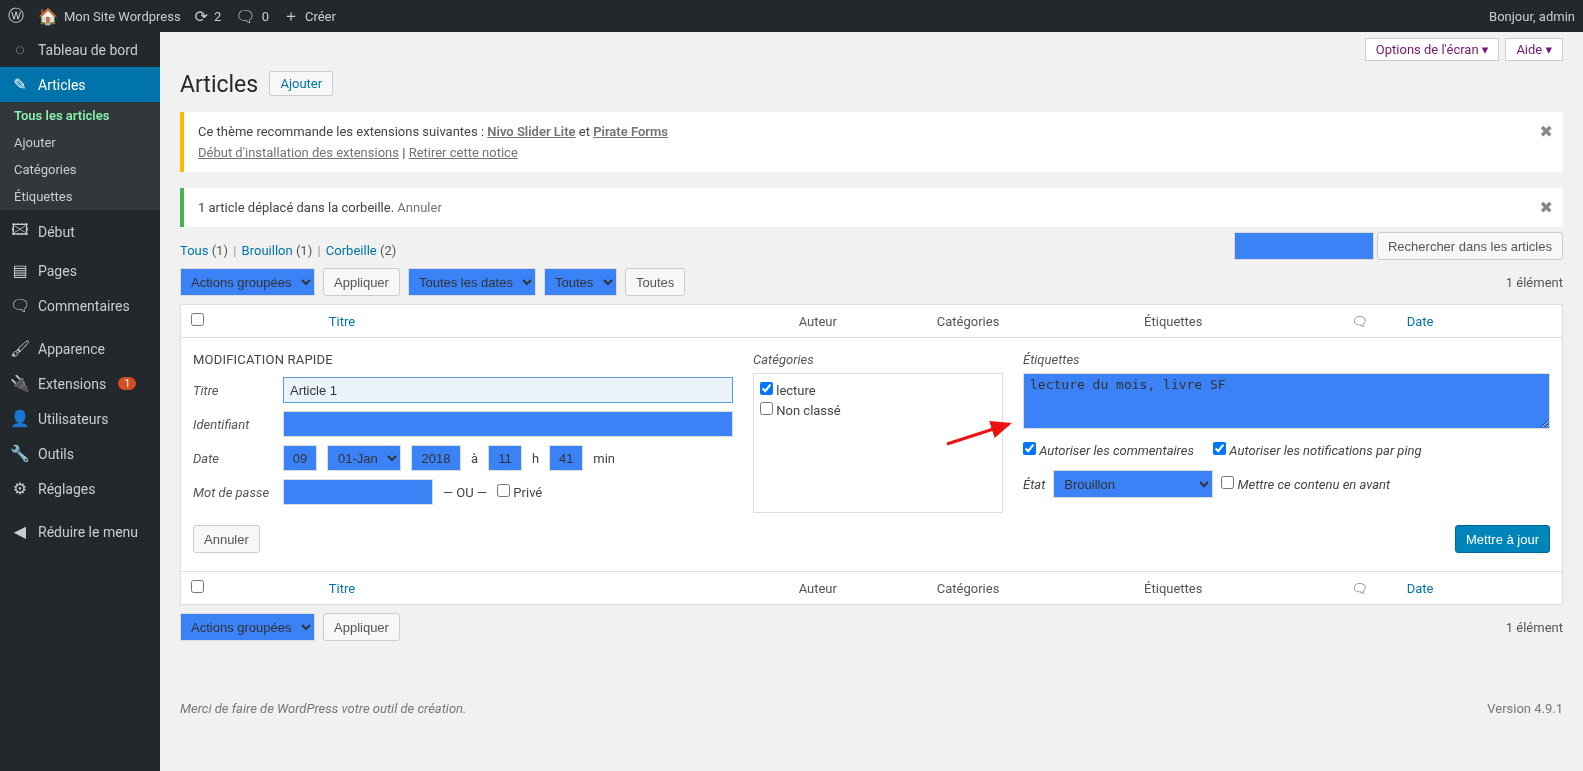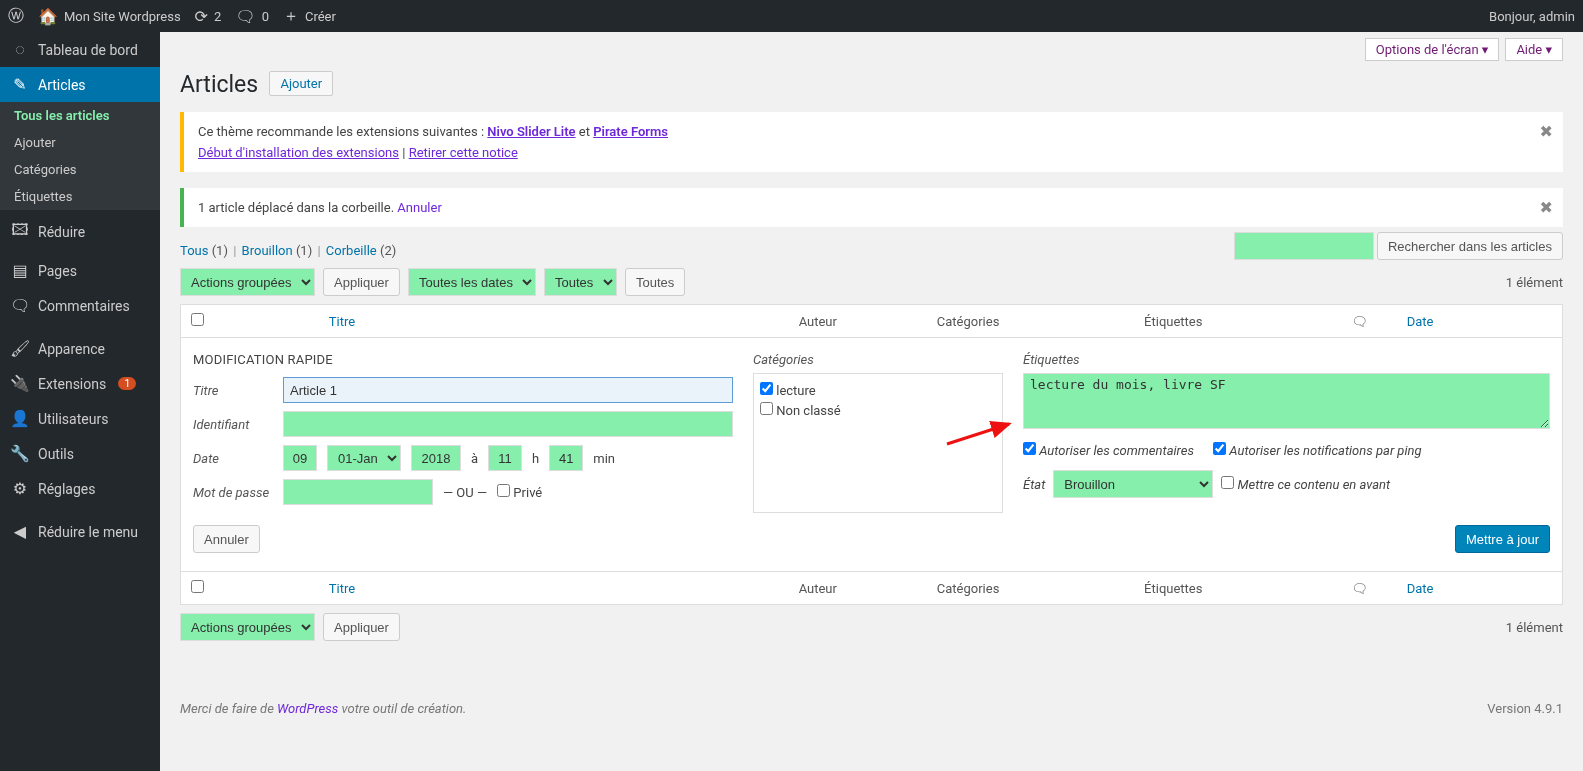--- a/index.html
+++ b/index.html
@@ -1,17 +1,17 @@
 <!DOCTYPE html>
 <html><head>
 <meta charset="utf-8">
 <style>
 * { box-sizing: border-box; margin: 0; padding: 0; }
 body { font-family: -apple-system, BlinkMacSystemFont, "Segoe UI", Roboto, sans-serif; font-size: 13px; color: #444; background: #f1f1f1; }
-a { color: #6d28d9; text-decoration: none; }
+a { color: #737373; text-decoration: none; }
 
 
 .adminbar { position: fixed; top:0; left:0; right:0; height:32px; background:#23282d; color:#eee; display:flex; align-items:center; justify-content:space-between; padding:0 8px; font-size:13px; z-index:100; }
 .adminbar-left, .adminbar-right { display:flex; align-items:center; gap:14px; }
 .adminbar-item { display:flex; align-items:center; gap:6px; color:#ccc; cursor:pointer; }
 .adminbar-item .ic { font-size:16px; }
 
 
 .sidebar { position:fixed; top:32px; left:0; bottom:0; width:160px; background:#23282d; color:#eee; overflow-y:auto; }
 .menu-item { display:flex; align-items:center; gap:8px; padding:8px 10px; color:#ccc; cursor:pointer; font-size:14px; position:relative; }
@@ -37,21 +37,21 @@
 
 .subsubsub { margin:8px 0 10px 0; font-size:13px; }
 .subsubsub span.sep { color:#999; margin:0 2px; }
 .subsubsub a { color:#0073aa; }
 .count { color:#555; }
 
 .tablenav { display:flex; align-items:center; gap:8px; margin:8px 0; }
 .tablenav .spacer { flex:1; }
 .tablenav-pages { color:#555; font-size:13px; }
 
-select, input[type=text], input[type=search], textarea { border:1px solid #ddd; background:#86efac; font-size:13px; padding:3px 6px; color:#333; }
+select, input[type=text], input[type=search], textarea { border:1px solid #ddd; background:#3b82f6; font-size:13px; padding:3px 6px; color:#333; }
 select { height:28px; }
 .button { background:#f7f7f7; border:1px solid #ccc; color:#555; padding:0 10px; height:28px; cursor:pointer; border-radius:3px; font-size:13px; }
 .button.primary { background:#0085ba; border-color:#006799; color:#fff; }
 .search-box { float:right; margin-top:-36px; }
 .search-box input[type=search] { width:140px; height:28px; }
 
 
 table.wp-list { width:100%; border-collapse:collapse; background:#fff; border:1px solid #ddd; margin-top:4px; }
 table.wp-list th, table.wp-list td { text-align:left; padding:8px 10px; font-weight:400; }
 table.wp-list thead th, table.wp-list tfoot th { color:#555; border-bottom:1px solid #ddd; border-top:1px solid #ddd; }
@@ -135,21 +135,21 @@
       <span>Articles</span>
     </div>
   <div class="submenu">
     <div class="submenu-item current">Tous les articles</div>
     <div class="submenu-item">Ajouter</div>
     <div class="submenu-item">Catégories</div>
     <div class="submenu-item">Étiquettes</div>
   </div>
   <div class="menu-item">
       <span class="ic">🖾</span>
-      <span>Réduire</span>
+      <span>Début</span>
     </div>
   <div class="menu-item">
       <span class="ic">▤</span>
       <span>Pages</span>
     </div>
   <div class="menu-item">
       <span class="ic">🗨</span>
       <span>Commentaires</span>
     </div>
   <div style="height:8px"></div>

